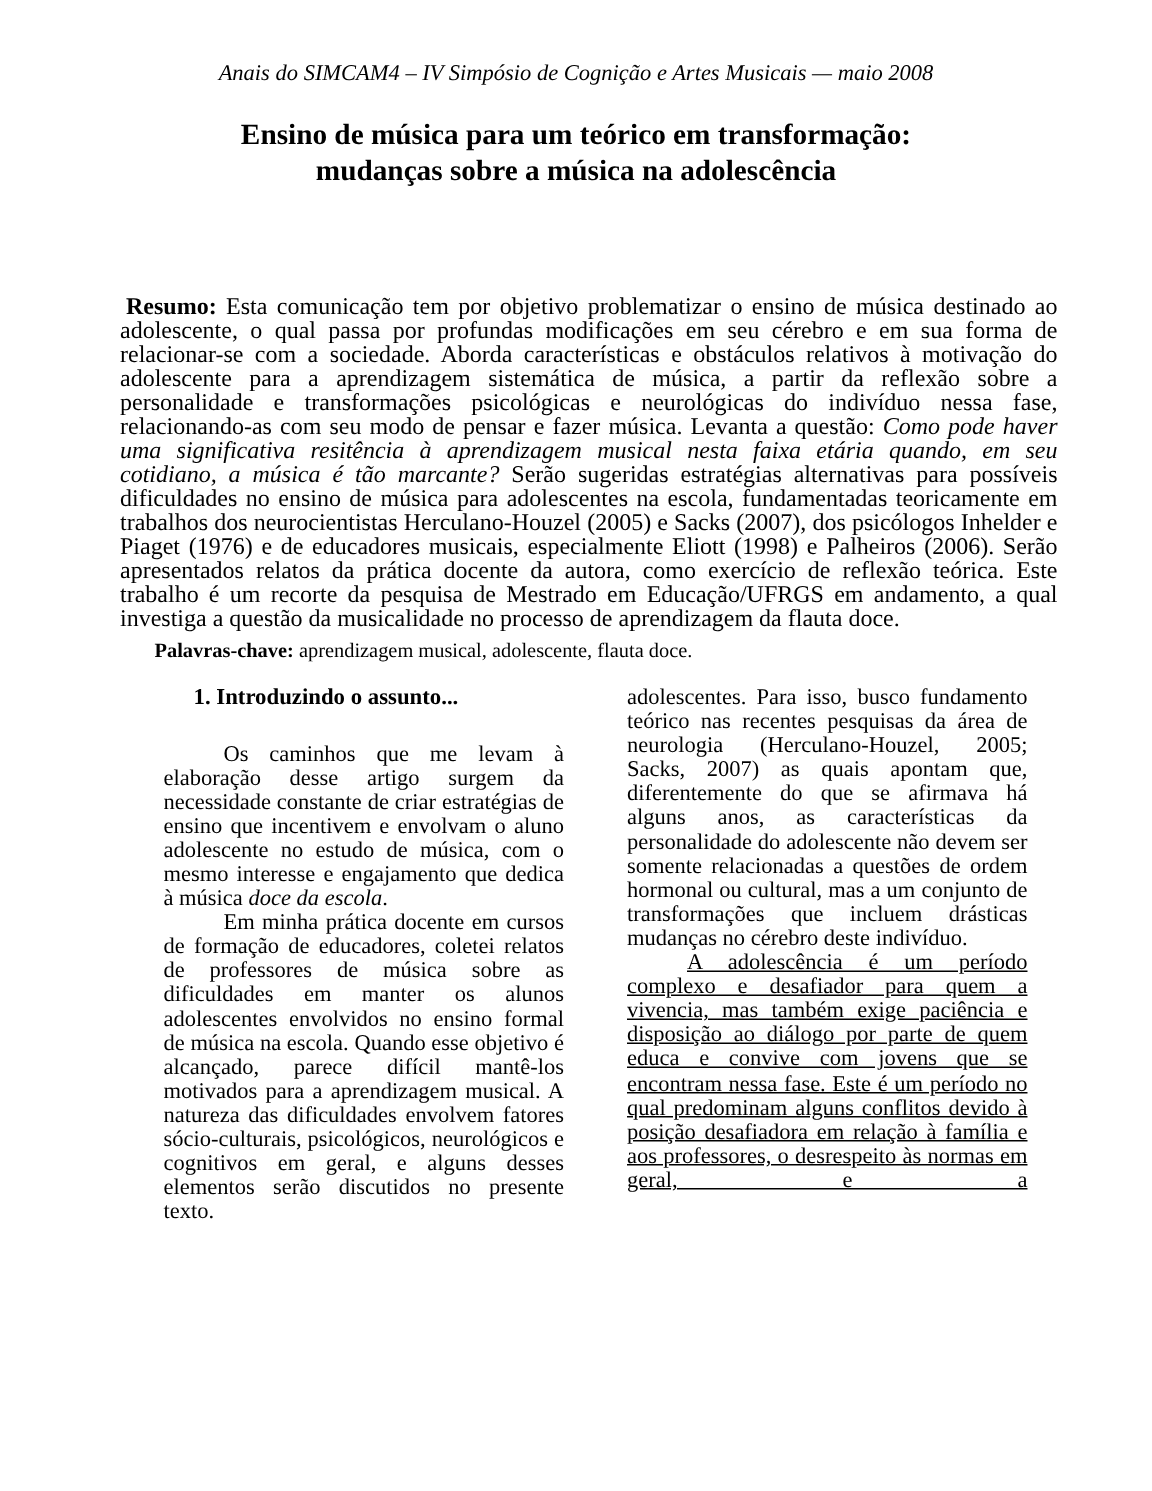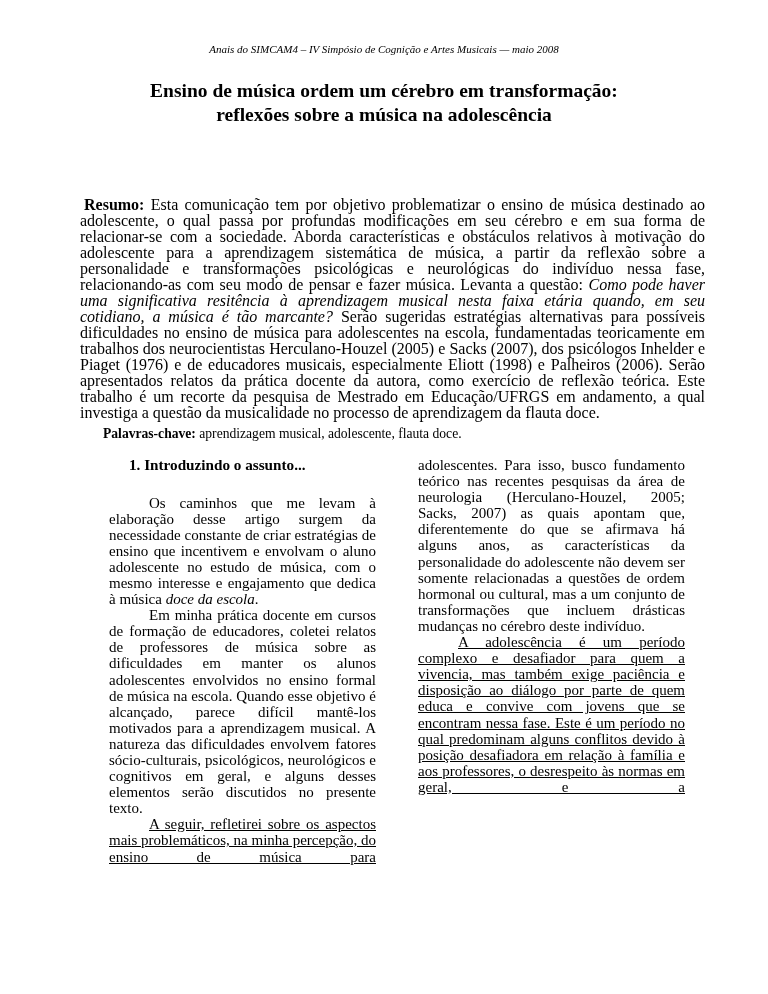--- a/index.html
+++ b/index.html
@@ -16,21 +16,21 @@
     font-family: "Liberation Serif", "DejaVu Serif", serif;
     overflow: hidden;
   }
   .conf-header {
     position: absolute;
     top: 41px;
     left: 0;
     width: 100%;
     text-align: center;
     font-style: italic;
-    font-size: 11px;
+    font-size: 15px;
     line-height: 16px;
   }
   .paper-title {
     position: absolute;
     top: 79px;
     left: 0;
     width: 100%;
     text-align: center;
     font-weight: bold;
     font-size: 19.5px;
@@ -104,40 +104,39 @@
   }
 </style>
 </head>
 <body>
 
 <div class="page">
 
   <div class="conf-header">Anais do SIMCAM4 – IV Simpósio de Cognição e Artes Musicais — maio 2008</div>
 
   <div class="paper-title">
-    <div>Ensino de música ordem um cérebro em transformação:</div>
-    <div>reflexões sobre a música na adolescência</div>
+    <div>Ensino de música para um teórico em transformação:</div>
+    <div>mudanças sobre a música na adolescência</div>
   </div>
 
 
   <div class="abstract">
     <p><span class="b">Resumo:</span><span> Esta comunicação tem por objetivo problematizar o ensino de música destinado ao adolescente, o qual passa por profundas modificações em seu cérebro e em sua forma de relacionar-se com a sociedade. Aborda características e obstáculos relativos à motivação do adolescente para a aprendizagem sistemática de música, a partir da reflexão sobre a personalidade e transformações psicológicas e neurológicas do indivíduo nessa fase, relacionando-as com seu modo de pensar e fazer música. Levanta a questão: </span><span class="i">Como pode haver uma significativa resitência à aprendizagem musical nesta faixa etária quando, em seu cotidiano, a música é tão marcante?</span><span> Serão sugeridas estratégias alternativas para possíveis dificuldades no ensino de música para adolescentes na escola, fundamentadas teoricamente em trabalhos dos neurocientistas Herculano-Houzel (2005) e Sacks (2007), dos psicólogos Inhelder e Piaget (1976) e de educadores musicais, especialmente Eliott (1998) e Palheiros (2006). Serão apresentados relatos da prática docente da autora, como exercício de reflexão teórica. Este trabalho é um recorte da pesquisa de Mestrado em Educação/UFRGS em andamento, a qual investiga a questão da musicalidade no processo de aprendizagem da flauta doce.</span></p>
   </div>
 
   <div class="keywords">
     <span class="b">Palavras-chave:</span><span> aprendizagem musical, adolescente, flauta doce.</span>
   </div>
 
   <div class="columns">
 
     <div class="col">
       <h2 class="section section-1">1. Introduzindo o assunto...</h2>
       <p class="indent"><span>Os caminhos que me levam à elaboração desse artigo surgem da necessidade constante de criar estratégias de ensino que incentivem e envolvam o aluno adolescente no estudo de música, com o mesmo interesse e engajamento que dedica à música </span><span class="i">doce da escola</span><span>.</span></p>
       <p class="indent">Em minha prática docente em cursos de formação de educadores, coletei relatos de professores de música sobre as dificuldades em manter os alunos adolescentes envolvidos no ensino formal de música na escola. Quando esse objetivo é alcançado, parece difícil mantê-los motivados para a aprendizagem musical. A natureza das dificuldades envolvem fatores sócio-culturais, psicológicos, neurológicos e cognitivos em geral, e alguns desses elementos serão discutidos no presente texto.</p>
-      <p class="indent cont-last">A seguir, refletirei sobre os aspectos mais problemáticos, na minha percepção, do ensino de música para</p>
     </div>
 
     <div class="col">
       <p>adolescentes. Para isso, busco fundamento teórico nas recentes pesquisas da área de neurologia (Herculano-Houzel, 2005; Sacks, 2007) as quais apontam que, diferentemente do que se afirmava há alguns anos, as características da personalidade do adolescente não devem ser somente relacionadas a questões de ordem hormonal ou cultural, mas a um conjunto de transformações que incluem drásticas mudanças no cérebro deste indivíduo.</p>
       <p class="indent cont-last">A adolescência é um período complexo e desafiador para quem a vivencia, mas também exige paciência e disposição ao diálogo por parte de quem educa e convive com jovens que se encontram nessa fase. Este é um período no qual predominam alguns conflitos devido à posição desafiadora em relação à família e aos professores, o desrespeito às normas em geral, e a</p>
     </div>
 
   </div>
 
 </div>

